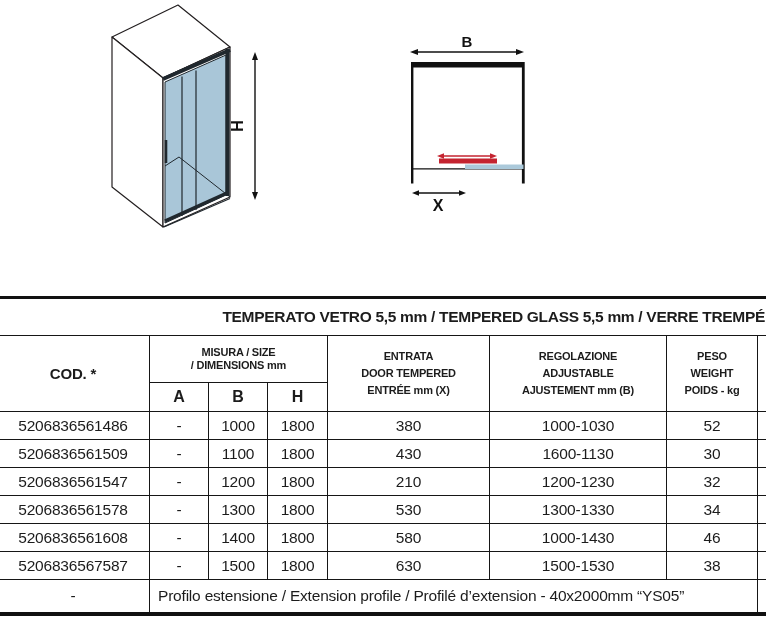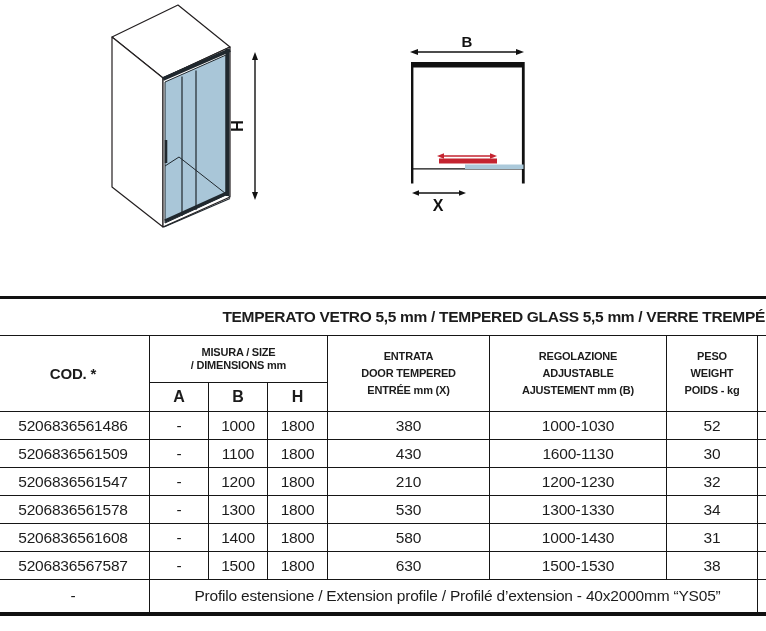--- a/index.html
+++ b/index.html
@@ -26,21 +26,21 @@
     border-top:3px solid #111; height:36px; font-size:15.5px; font-weight:bold;
     text-align:center; letter-spacing:-0.3px; white-space:nowrap; overflow:hidden;
   }
   .spec thead th { font-weight:bold; text-align:center; }
   .hdr-cod { font-size:15px; }
   .hdr-group { height:46px; font-size:11px; line-height:1.2;margin-top:20px; }
   .hdr-sub th { height:28px; font-size:16px; }
   .hdr-3l div { line-height:17px; font-size:11px; }
   .spec tbody td { height:27px; font-size:15.5px; text-align:center; white-space:nowrap; }
   .spec tfoot td { height:32px; font-size:15.5px; text-align:center; border-bottom:4px solid #111; }
-  .spec tfoot td.note { text-align:center; padding-left:8px; white-space:nowrap; overflow:hidden; }
+  .spec tfoot td.note { text-align:left; padding-left:8px; white-space:nowrap; overflow:hidden; }
 </style>
 </head>
 <body>
 
 <div class="stage">
 
   <div class="drawings">
 
     <svg class="iso-svg" viewBox="0 0 300 240">
       <g stroke="#231f20" stroke-width="1.2" fill="#ffffff" stroke-linejoin="round">
@@ -178,21 +178,21 @@
           <td>34</td>
           <td></td>
         </tr>
         <tr>
           <td>5206836561608</td>
           <td>-</td>
           <td>1400</td>
           <td>1800</td>
           <td>580</td>
           <td>1000-1430</td>
-          <td>31</td>
+          <td>46</td>
           <td></td>
         </tr>
         <tr>
           <td>5206836567587</td>
           <td>-</td>
           <td>1500</td>
           <td>1800</td>
           <td>630</td>
           <td>1500-1530</td>
           <td>38</td>

